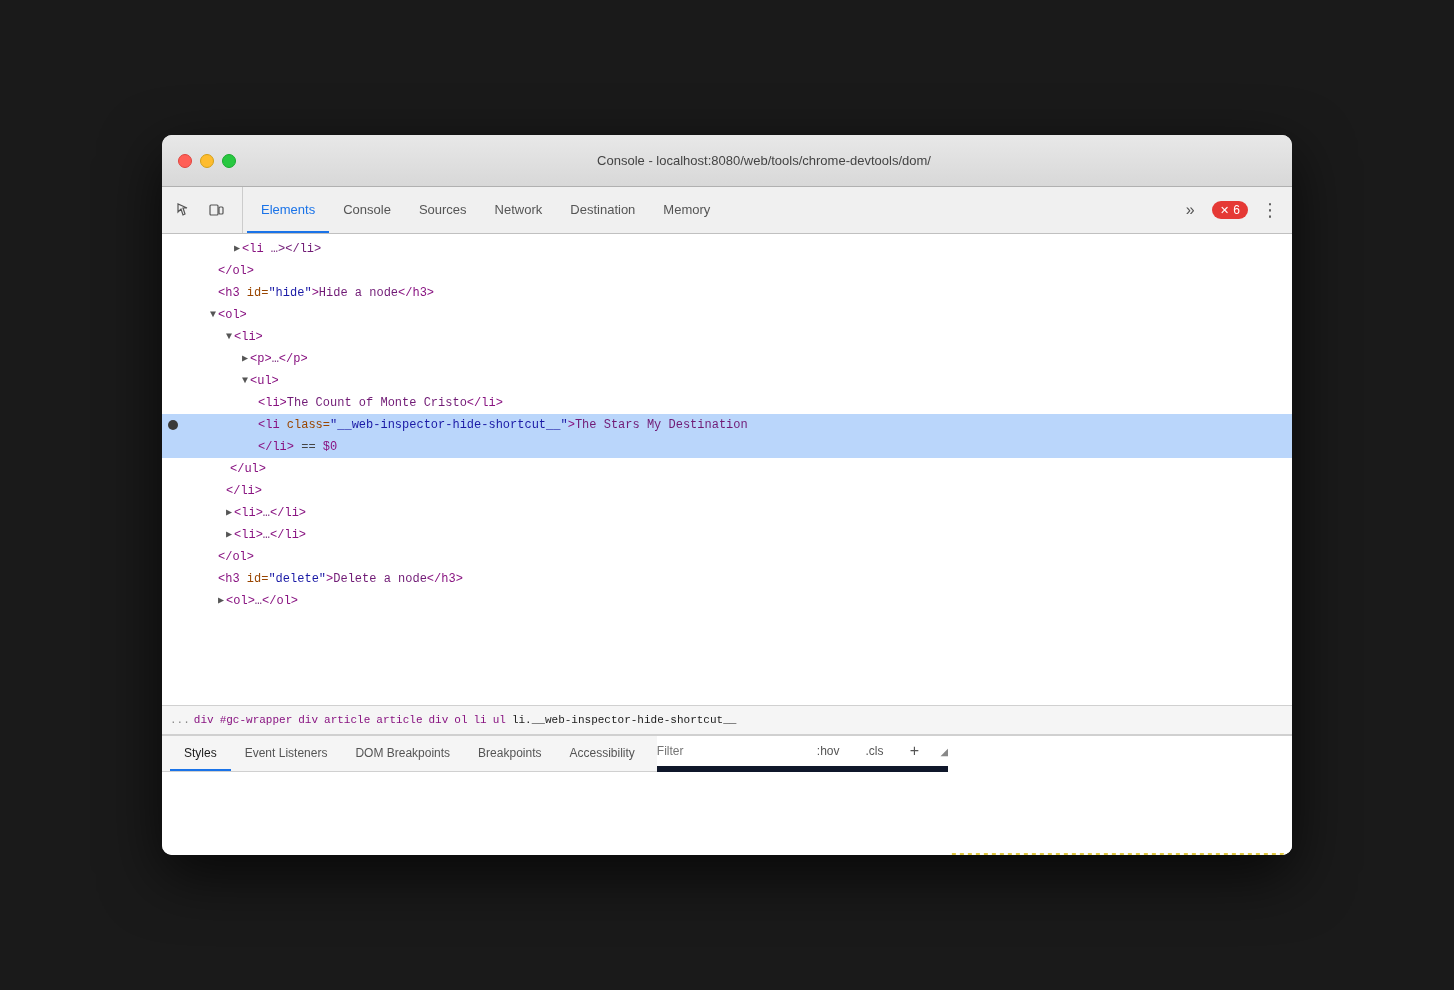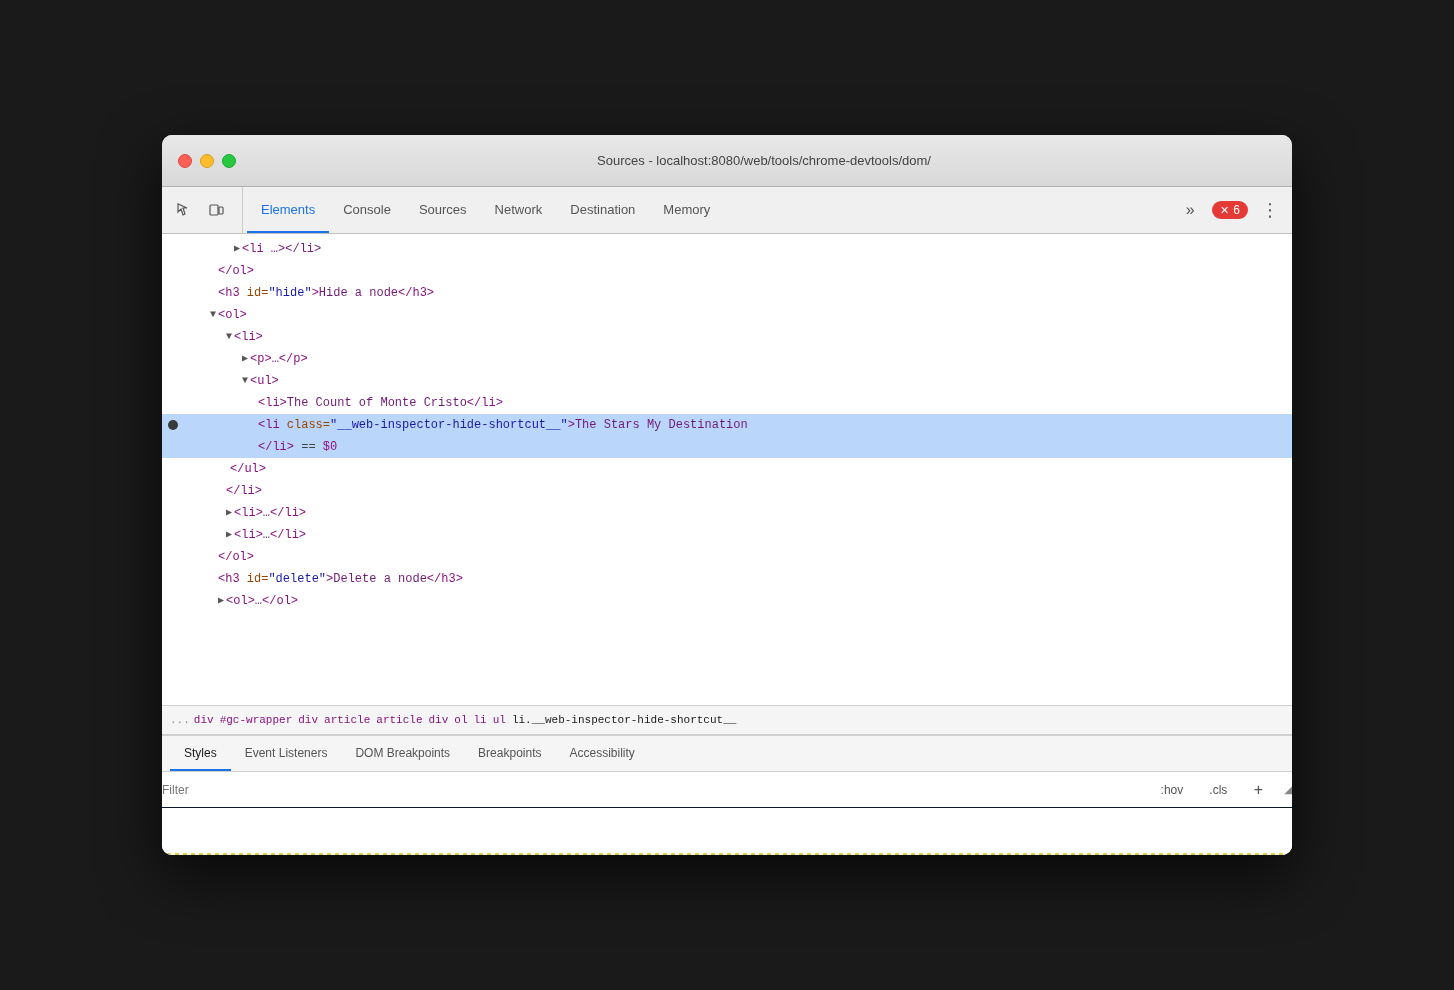--- a/index.html
+++ b/index.html
@@ -245,21 +245,20 @@
       color: #1a1a1a;
     }
 
     
     .bottom-panel {
       background: white;
       border-top: 1px solid #d0d0d0;
       height: 120px;
       flex-shrink: 0;
       display: flex;
-      flex-direction: column;
     }
 
     .bottom-tabs {
       display: flex;
       border-bottom: 1px solid #d0d0d0;
       height: 36px;
       align-items: stretch;
       padding: 0 8px;
       background: #f5f5f5;
     }
@@ -279,21 +278,21 @@
       color: #1a1a1a;
       border-bottom: 2px solid #1a73e8;
     }
 
     
     .filter-bar {
       display: flex;
       align-items: center;
       padding: 0 0;
       height: 36px;
-      border-bottom: 1px solid #0f172a;
+      border-bottom: 6px solid #0f172a;
     }
 
     .filter-input {
       flex: 1;
       border: none;
       outline: none;
       font-size: 12px;
       color: #555;
       background: transparent;
       font-family: -apple-system, sans-serif;
@@ -350,21 +349,21 @@
 <body>
 
 <div class="window">
 
   <div class="title-bar">
     <div class="traffic-lights">
       <div class="traffic-light close"></div>
       <div class="traffic-light minimize"></div>
       <div class="traffic-light maximize"></div>
     </div>
-    <div class="title-bar-title">Sources - localhost:8080/web/tools/chrome-devtools/dom/</div>
+    <div class="title-bar-title">Console - localhost:8080/web/tools/chrome-devtools/dom/</div>
   </div>
 
   <div class="toolbar">
     <div class="toolbar-icons">
       <div class="toolbar-icon-btn">
         <svg width="16" height="16" viewBox="0 0 16 16" fill="none">
           <path d="M2 2L2 10L5 7L7 13L9 12L7 6L11 6Z" stroke="#555" stroke-width="1.2" fill="none"></path>
         </svg>
       </div>
       <div class="toolbar-icon-btn">

